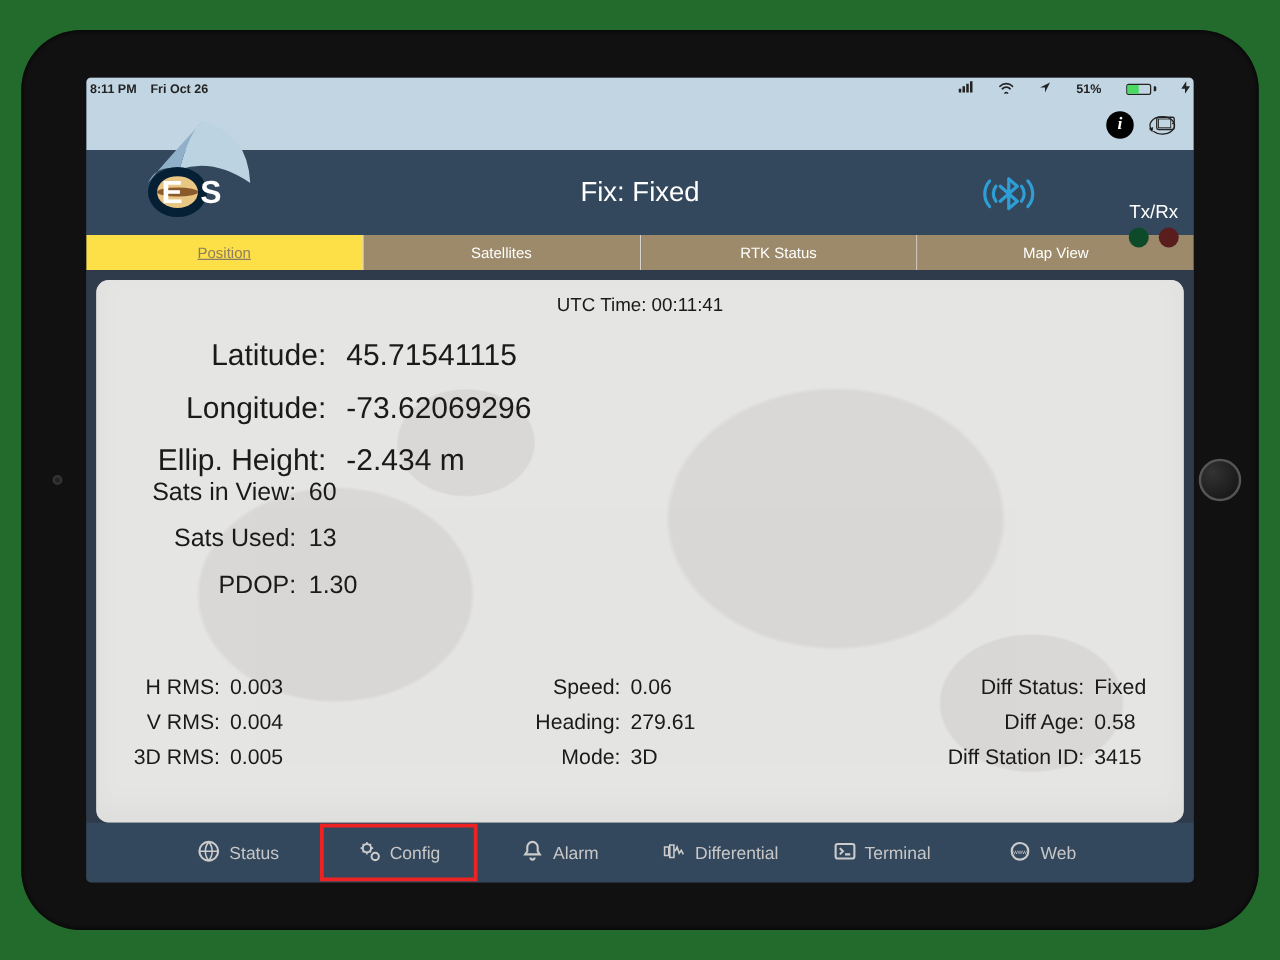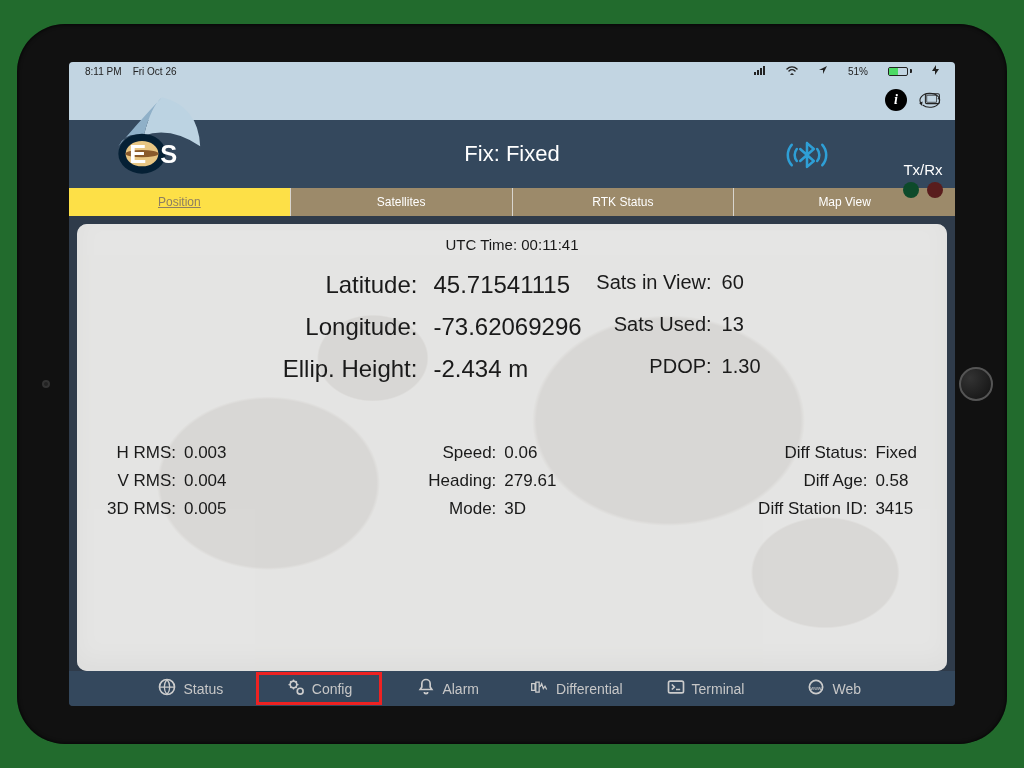--- a/index.html
+++ b/index.html
@@ -35,22 +35,22 @@
     border-radius: 4px;
     overflow: hidden;
     display: flex; flex-direction: column;
     position: relative;
   }
   
   .statusbar {
     height: 18px; background: #c2d5e2;
     font-size: 10px; color: #222;
     display: flex; align-items: center; justify-content: space-between;
-    padding: 0 16px;
-    font-weight: 400;
+    padding: 0 3px;
+    font-weight: 700;
   }
   .statusbar .right { display: flex; align-items: center; gap: 20px; }
   .signal-bars span { display:inline-block; width:2px; background:#222; margin-right:1px; }
   .signal-bars span:nth-child(1){height:3px}
   .signal-bars span:nth-child(2){height:5px}
   .signal-bars span:nth-child(3){height:7px}
   .signal-bars span:nth-child(4){height:9px}
   .battery { display:inline-flex; align-items:center; gap:2px; }
   .battery-body {
     width: 20px; height: 9px; border:1px solid #222; border-radius:2px; position:relative;
@@ -111,33 +111,33 @@
     background:
       radial-gradient(ellipse 180px 140px at 22% 58%, #d2d0cd 0%, #d2d0cd 60%, transparent 62%),
       radial-gradient(ellipse 90px 70px at 34% 30%, #d2d0cd 0%, #d2d0cd 60%, transparent 62%),
       radial-gradient(ellipse 220px 170px at 68% 44%, #d2d0cd 0%, #d2d0cd 60%, transparent 62%),
       radial-gradient(ellipse 120px 90px at 86% 78%, #d2d0cd 0%, #d2d0cd 60%, transparent 62%),
       #e3e3e1;
     opacity:0.7;
   }
   .card-content { position:relative; padding:12px 30px 20px; height:100%; color:#1a1a1a; }
   .utc { text-align:center; font-size:15px; margin-bottom:18px; }
-  .block-top { display:flex; justify-content:center; margin-bottom:60px; }
+  .block-top { display:flex; justify-content:flex-start; margin-bottom:60px;flex-direction:column; }
   .colL, .colR { display:grid; row-gap:14px; }
   .colL { grid-template-columns: 170px auto; font-size:24px; }
   .colL .lbl { text-align:right; padding-right:16px; }
   .colL .val { font-weight:400; }
   .colR { grid-template-columns: 140px auto; font-size:20px; }
   .colR .lbl { text-align:right; padding-right:10px; }
   .block-bottom { display:flex; justify-content:space-between; font-size:17px; }
   .triple { display:grid; grid-template-columns: auto auto; row-gap:8px; column-gap:8px; }
   .triple .lbl { text-align:right; }
   
   .bottomnav {
-    height:35px; background:#34485d;
+    height:48px; background:#34485d;
     display:flex; align-items:stretch;
     padding:0 57px;
     text-align:center;
   }
   .nav-item {
     flex:1; display:flex; align-items:center; justify-content:center; gap:6px;
     color:#c7c7c7; font-size:14px; cursor:pointer;
   }
   .nav-item svg { width:20px; height:20px; }
   .nav-item.highlight { outline:3px solid #e22; outline-offset:-4px; }

